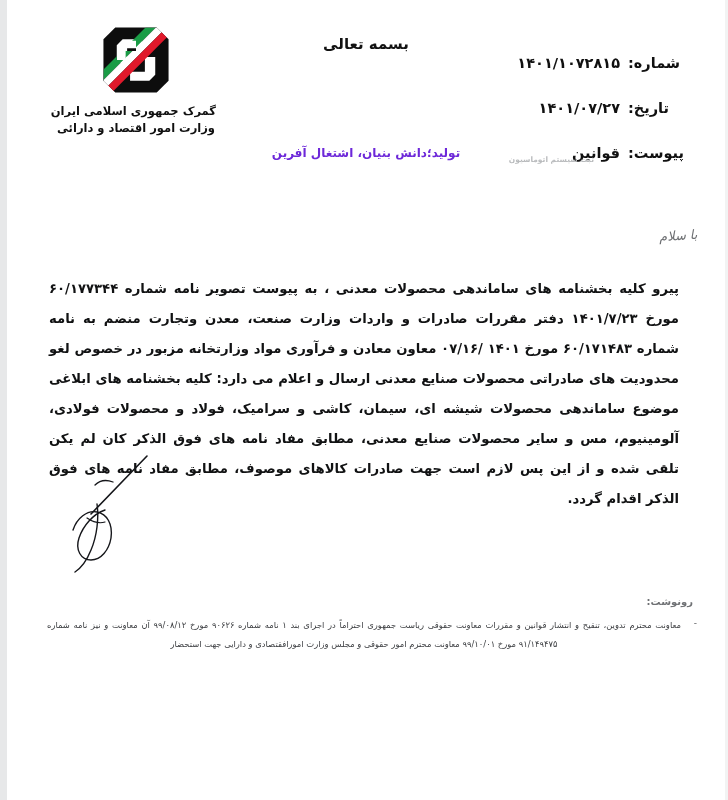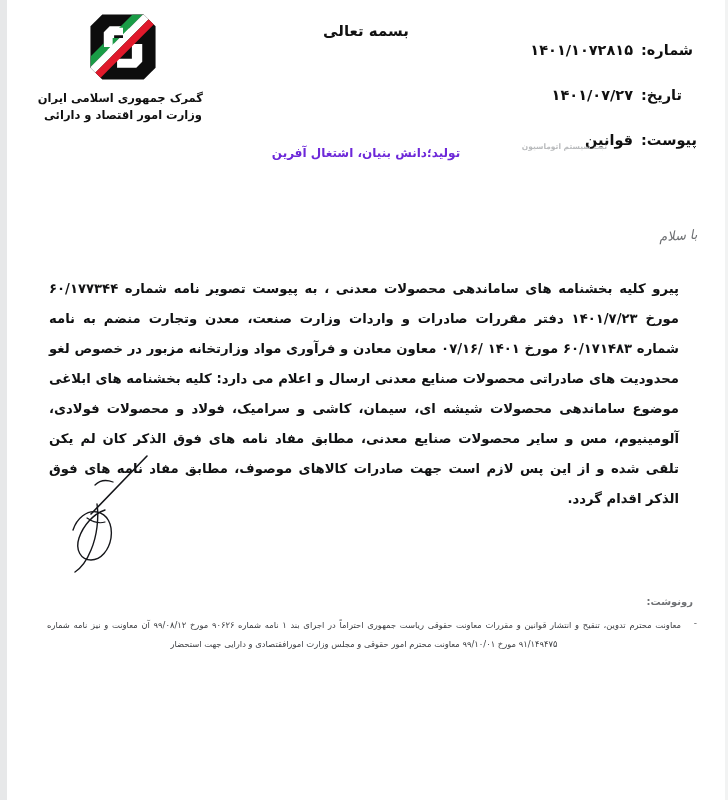--- a/index.html
+++ b/index.html
@@ -20,21 +20,21 @@
     height: 800px;
     background: #ffffff;
     box-sizing: border-box;
     border-left: 7px solid #e7e8e9;
     border-right: 3px solid #f2f3f3;
     direction: rtl;
   }
   .sheet {
     position: absolute;
     inset: 0;
-    padding: 0;
+    padding: 13px;
   }
 
   
   .header {
     position: relative;
     height: 150px;
   }
   .basmaleh {
     position: absolute;
     top: 22px;

